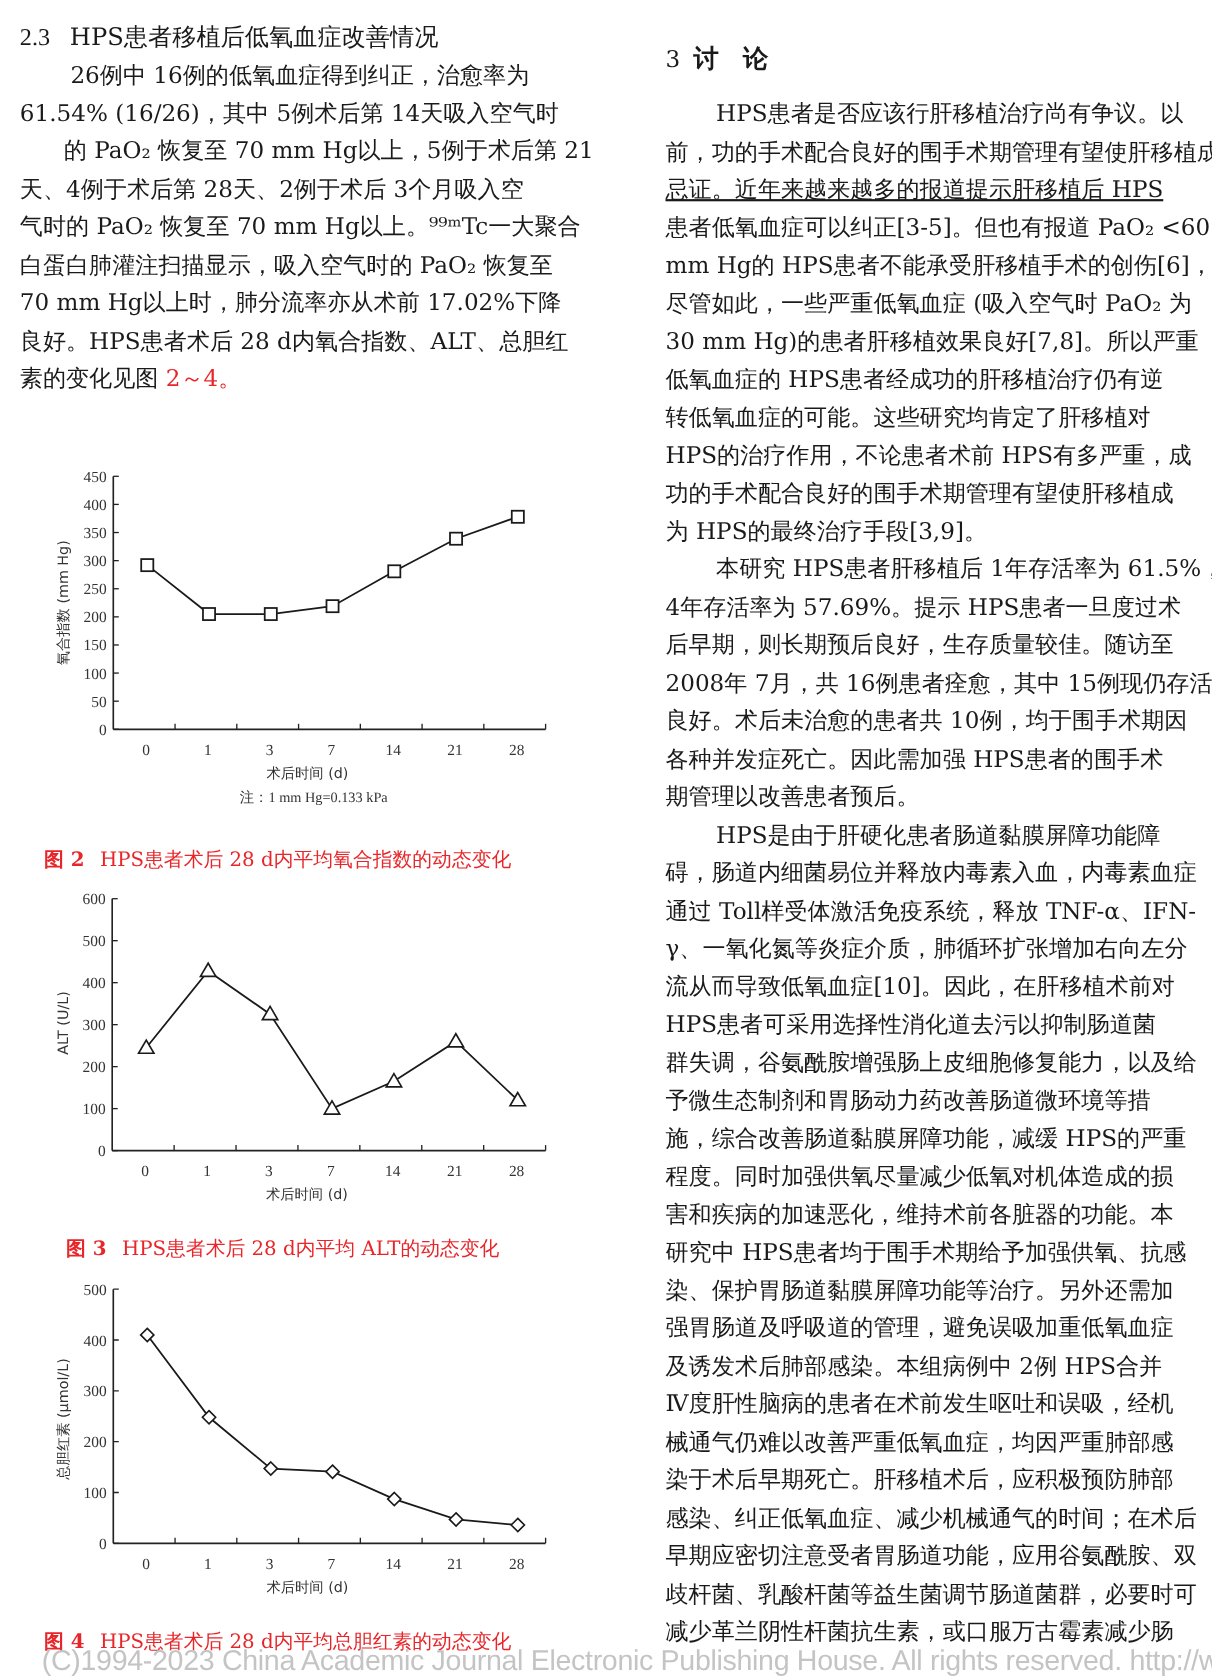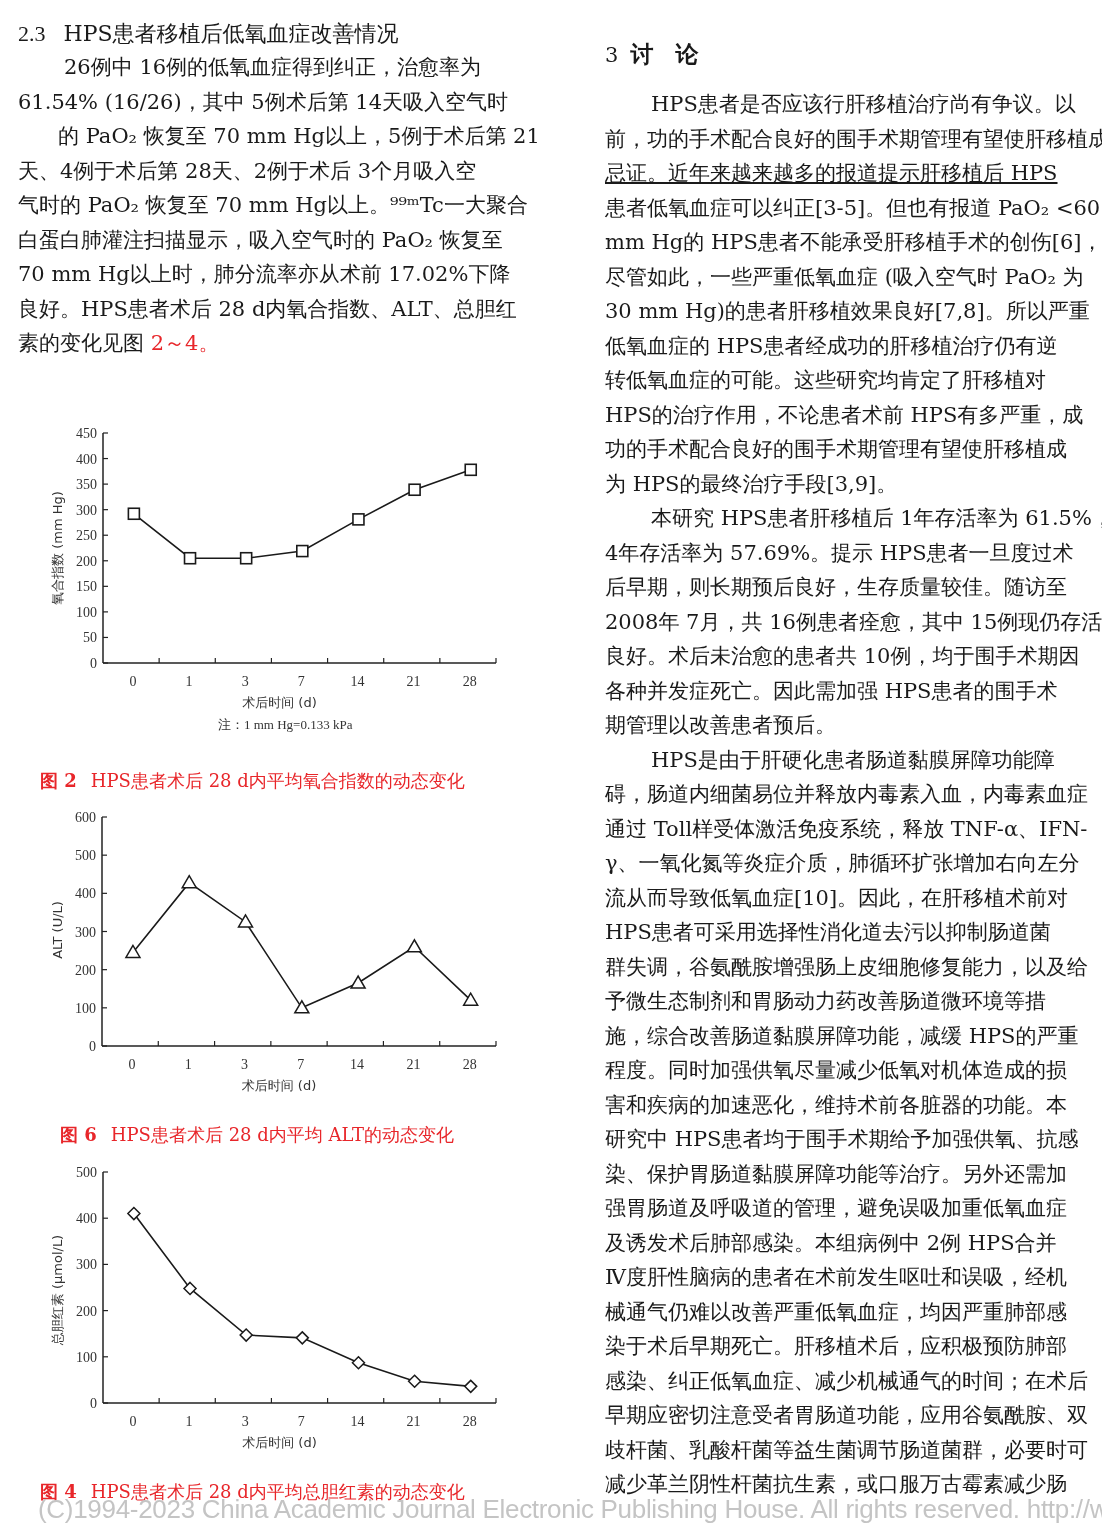--- a/index.html
+++ b/index.html
@@ -135,21 +135,21 @@
       <polyline points="132.95714285714286,152.49166666666667 189.24285714285713,82.64666666666665 245.5285714285714,121.95833333333334 301.8142857142857,207.83333333333334 358.09999999999997,183.02499999999998 414.38571428571424,146.76666666666665 470.6714285714286,200.2" fill="none" stroke="#1a1a1a" stroke-width="1.6"></polyline>
       <polygon points="132.95714285714286,145.49166666666667 125.95714285714286,157.49166666666667 139.95714285714286,157.49166666666667" fill="#fff" stroke="#1a1a1a" stroke-width="1.5"></polygon>
       <polygon points="189.24285714285713,75.64666666666665 182.24285714285713,87.64666666666665 196.24285714285713,87.64666666666665" fill="#fff" stroke="#1a1a1a" stroke-width="1.5"></polygon>
       <polygon points="245.5285714285714,114.95833333333334 238.5285714285714,126.95833333333334 252.5285714285714,126.95833333333334" fill="#fff" stroke="#1a1a1a" stroke-width="1.5"></polygon>
       <polygon points="301.8142857142857,200.83333333333334 294.8142857142857,212.83333333333334 308.8142857142857,212.83333333333334" fill="#fff" stroke="#1a1a1a" stroke-width="1.5"></polygon>
       <polygon points="358.09999999999997,176.02499999999998 351.09999999999997,188.02499999999998 365.09999999999997,188.02499999999998" fill="#fff" stroke="#1a1a1a" stroke-width="1.5"></polygon>
       <polygon points="414.38571428571424,139.76666666666665 407.38571428571424,151.76666666666665 421.38571428571424,151.76666666666665" fill="#fff" stroke="#1a1a1a" stroke-width="1.5"></polygon>
       <polygon points="470.6714285714286,193.2 463.6714285714286,205.2 477.6714285714286,205.2" fill="#fff" stroke="#1a1a1a" stroke-width="1.5"></polygon>
     </svg>
   <div class="caption" style="left:60px;top:312px;">
-    <b>图 6</b><span>HPS患者术后 28 d内平均 ALT的动态变化</span>
+    <b>图 3</b><span>HPS患者术后 28 d内平均 ALT的动态变化</span>
   </div>
 </div>
 
 <div class="fig" style="top:1155px;height:340px;">
   <svg id="chart2" width="540" height="300">
       <line x1="103" y1="17" x2="103" y2="248" stroke="#222" stroke-width="1.5"></line>
       <line x1="103" y1="248" x2="496" y2="248" stroke="#222" stroke-width="1.5"></line>
       <line x1="103" y1="248" x2="108" y2="248" stroke="#222" stroke-width="1.2"></line>
       <text x="97" y="253" text-anchor="end" class="axis-text">0</text>
       <line x1="103" y1="201.8" x2="108" y2="201.8" stroke="#222" stroke-width="1.2"></line>

